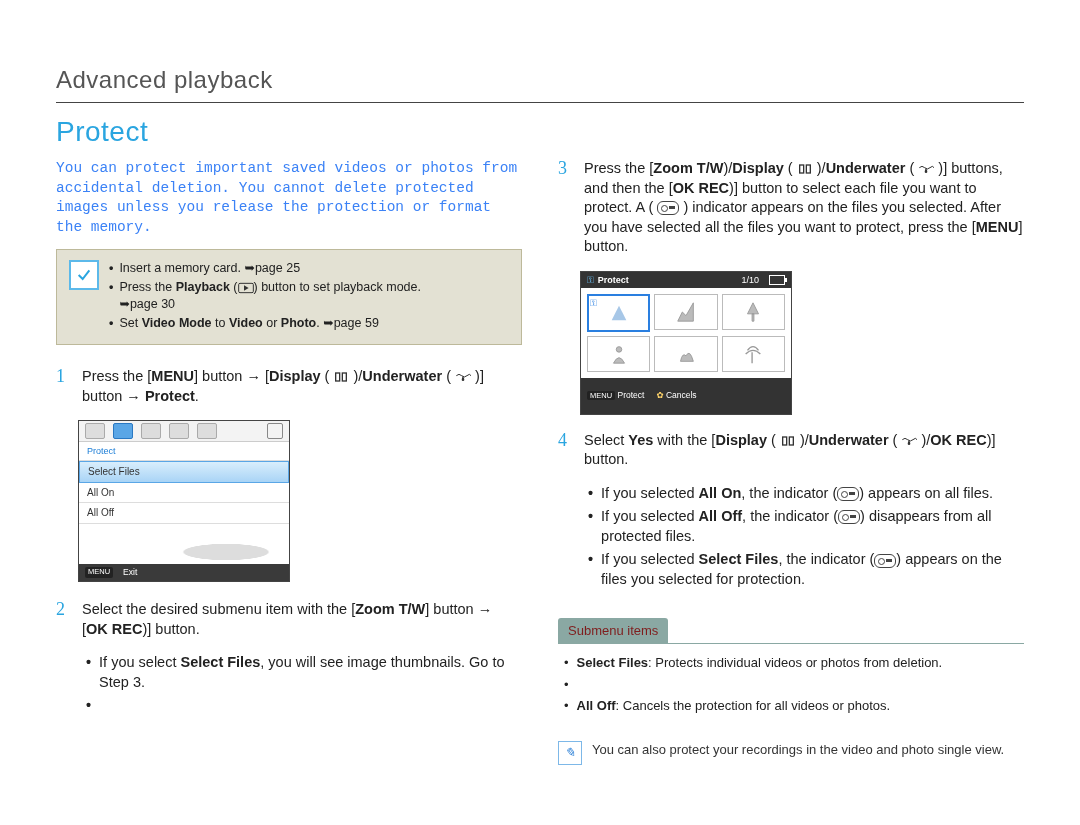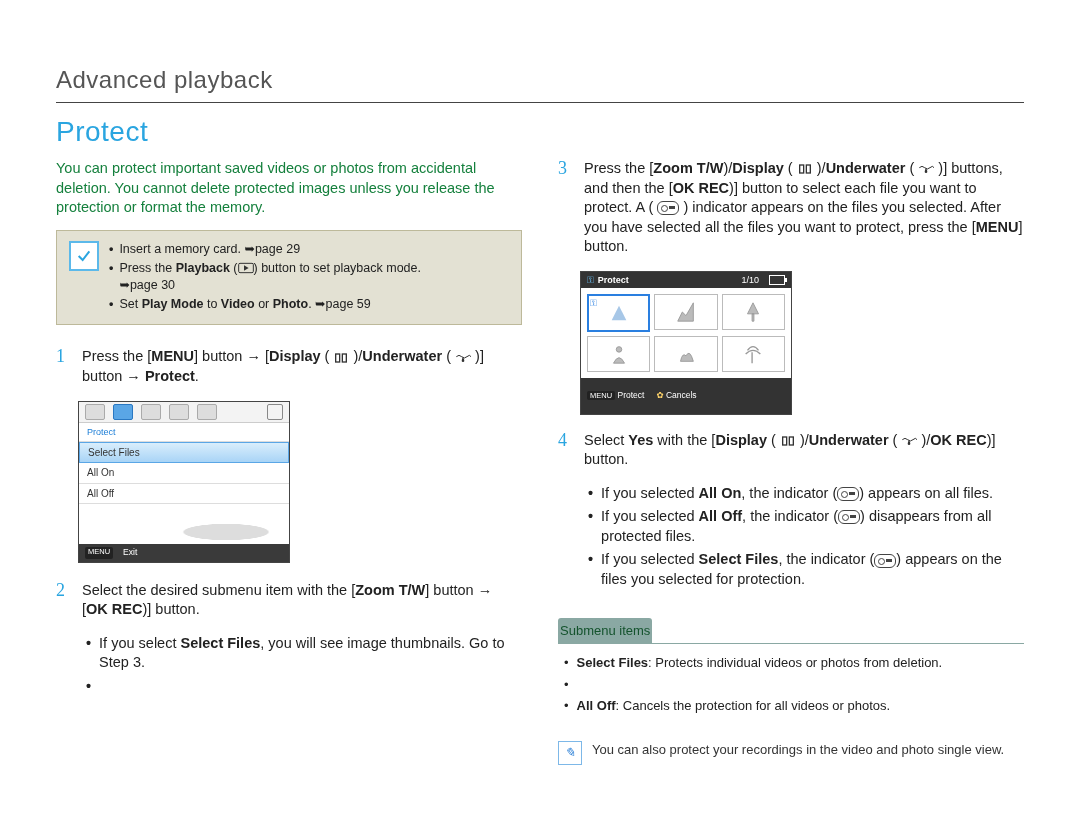--- a/index.html
+++ b/index.html
@@ -24,21 +24,21 @@
   }
   .section-title {
     font-size: 28px;
     color: #2aa5e0;
     letter-spacing: 0.5px;
     margin-bottom: 8px;
     font-weight: 400;
   }
   .columns { display: flex; gap: 36px; }
   .col { flex: 1 1 0; min-width: 0; }
-  .intro { margin-bottom: 12px; color:#15803d;}
+  .intro { margin-bottom: 12px; color:#3b82f6;font-family:Liberation Mono, monospace;}
   .prereq-box {
     display: flex;
     align-items: flex-start;
     gap: 10px;
     background: #e3e1d3;
     border: 1px solid #bdb99a;
     padding: 10px 12px;
     margin-bottom: 22px;
   }
   .prereq-icon {
@@ -126,23 +126,23 @@
   .key-icon::before{
     content:""; position:absolute; left:3px; top:3px; width:5px; height:5px; border:1px solid #444; border-radius:50%;
   }
   .key-icon::after{
     content:""; position:absolute; right:3px; top:4px; width:6px; height:3px; background:#444;
   }
 
   .submenu-tab {
     display:inline-block;
     background:#8aa8a3;
-    color:#14532d;
+    color:#7f1d1d;
     font-size:13px;
-    padding:4px 2px;
+    padding:4px 10px;
     border-radius:3px 3px 0 0;
     margin-top:14px;
   }
   .submenu-box {
     border-top:1px solid #8aa8a3;
     padding:10px 6px 10px 6px;
     font-size:13px;
   }
   .tip-row { display:flex; gap:10px; align-items:flex-start; margin-top:16px; font-size:13px; color:#333;}
   .tip-icon {
@@ -165,34 +165,34 @@
 
       <div class="prereq-box">
         <div class="prereq-icon">
           <svg viewBox="0 0 24 24">
               <path d="M4 12 L10 18 L20 5" fill="none" stroke="#2aa5e0" stroke-width="3"></path>
             </svg>
         </div>
         <div class="prereq-list">
           <div>
               <span class="dot">•</span>
-              <span><span>Insert a memory card. </span>➥<span>page 29</span></span>
+              <span><span>Insert a memory card. </span>➥<span>page 25</span></span>
             </div>
           <div>
               <span class="dot">•</span>
               <span><span>Press the </span><b>Playback</b><span> (</span><span class="inline-icon">
                   <svg viewBox="0 0 24 16">
                     <rect x="1" y="1" width="22" height="14" rx="2" fill="none" stroke="#333" stroke-width="1.5"></rect>
                     <path d="M9 4 L9 12 L16 8 Z" fill="#333"></path>
                   </svg>
                 </span><span>) button to set playback mode. </span><br>➥<span>page 30</span></span>
             </div>
           <div>
               <span class="dot">•</span>
-              <span><span>Set </span><b>Play Mode</b><span> to </span><b>Video</b><span> or </span><b>Photo</b><span>. </span>➥<span>page 59</span></span>
+              <span><span>Set </span><b>Video Mode</b><span> to </span><b>Video</b><span> or </span><b>Photo</b><span>. </span>➥<span>page 59</span></span>
             </div>
         </div>
       </div>
 
       <div class="step">
         <div class="step-num">1</div>
         <div class="step-body">
           <span>Press the [</span><b>MENU</b><span>] button </span>
           <span class="arrow">→</span>
           <span> [</span><b>Display</b><span> (</span>

